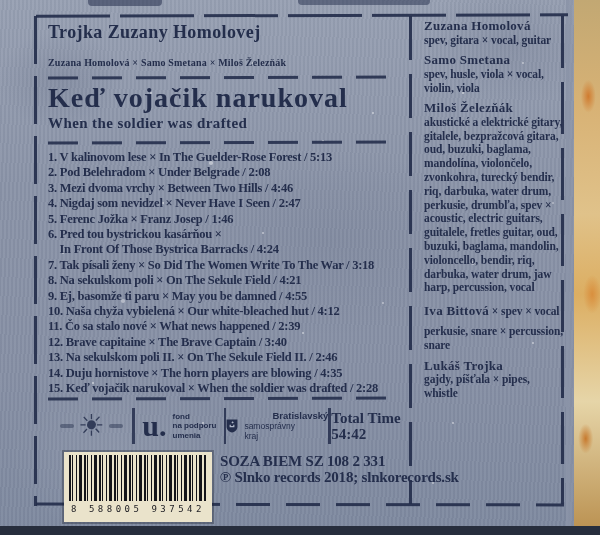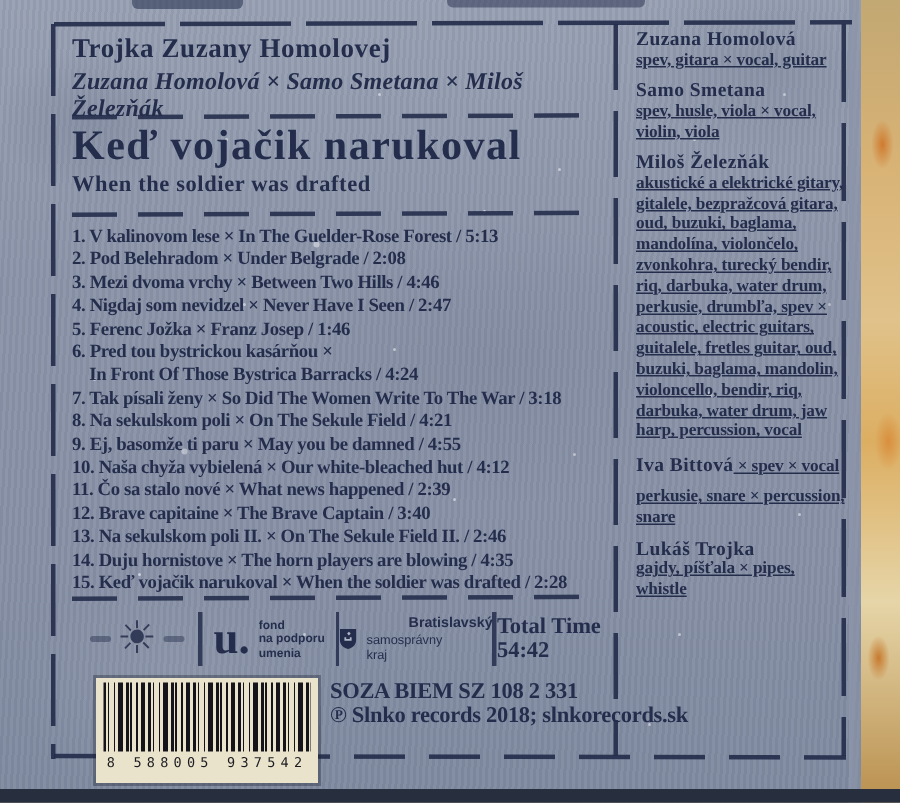--- a/index.html
+++ b/index.html
@@ -57,21 +57,21 @@
     background:repeating-linear-gradient(180deg,#242e4c 0 52px,transparent 52px 66px);}
   .fl-mid{left:409px;top:16px;width:3px;height:488px;
     background:repeating-linear-gradient(180deg,#242e4c 0 44px,transparent 44px 58px);}
   .fl-bottom{left:36px;top:503px;width:528px;height:3px;transform:rotate(.1deg);
     background:repeating-linear-gradient(90deg,#242e4c 0 34px,transparent 34px 50px);}
   .hdiv{position:absolute;height:3px;opacity:.9;transform:rotate(-.2deg);
     background:repeating-linear-gradient(90deg,#242e4c 0 30px,transparent 30px 44px);}
   
   .header-block{position:absolute;left:48px;top:22px;width:356px;}
   .band-name{font-size:18px;font-weight:bold;letter-spacing:.4px;}
-  .band-members{font-size:16px;font-weight:bold;margin-top:3px;letter-spacing:.2px;font-style:italic;}
+  .band-members{font-size:10px;font-weight:bold;margin-top:14px;letter-spacing:.2px;}
   .title-block{position:absolute;left:48px;top:83px;width:360px;}
   .album-title{font-size:28px;font-weight:bold;letter-spacing:1px;line-height:30px;}
   .album-subtitle{font-size:15px;font-weight:bold;margin-top:2px;letter-spacing:.4px;}
   .tracklist{position:absolute;left:48px;top:150px;width:362px;}
   .track{font-size:12.5px;font-weight:bold;line-height:15.4px;letter-spacing:-0.25px;white-space:pre-wrap;}
   
   .logos{position:absolute;left:50px;top:403px;width:356px;height:46px;display:flex;align-items:center;}
   .sun-wrap{width:86px;display:flex;align-items:center;justify-content:center;gap:4px;}
   .sun-glyph{font-family:"DejaVu Sans",sans-serif;font-size:30px;line-height:30px;opacity:.85;}
   .tiny-smudge{width:14px;height:4px;background:#242e4c;opacity:.45;border-radius:2px;}
@@ -90,21 +90,21 @@
     box-shadow:0 0 0 2px rgba(30,35,50,.35);display:flex;flex-direction:column;justify-content:flex-start;}
   .bars{margin:3px 5px 0 5px;height:46px;
     background:repeating-linear-gradient(90deg,#14141a 0 2px,transparent 2px 3px,#14141a 3px 4px,transparent 4px 7px,#14141a 7px 8px,transparent 8px 10px,#14141a 10px 13px,transparent 13px 15px);}
   .barcode-digits{font-family:"DejaVu Sans Mono",monospace;font-size:9px;letter-spacing:3.5px;color:#1c1c22;text-align:center;margin-top:3px;white-space:nowrap;overflow:hidden;}
   .pubblock{position:absolute;left:220px;top:453px;width:192px;}
   .publine{font-size:15px;font-weight:bold;line-height:16px;letter-spacing:-0.2px;white-space:nowrap;}
   
   .credits{position:absolute;left:424px;top:19px;width:140px;}
   .credit{margin-bottom:6px;}
   .credit-name{font-size:13px;font-weight:bold;letter-spacing:.3px;line-height:14.5px;display:block;}
-  .credit-roles{font-size:11.5px;font-weight:bold;line-height:13.8px;letter-spacing:-0.1px;display:block;text-decoration:underline;}
+  .credit-roles{font-size:11.5px;font-weight:bold;line-height:13.8px;letter-spacing:-0.1px;display:block;}
   .credit.inline .credit-name,.credit.inline .credit-roles{display:inline;}
 </style>
 </head>
 <body>
 
 <div class="canvas">
 
   <div class="edge-left"></div>
   <div class="edge-right-blend"></div>
   <div class="edge-right"></div>

